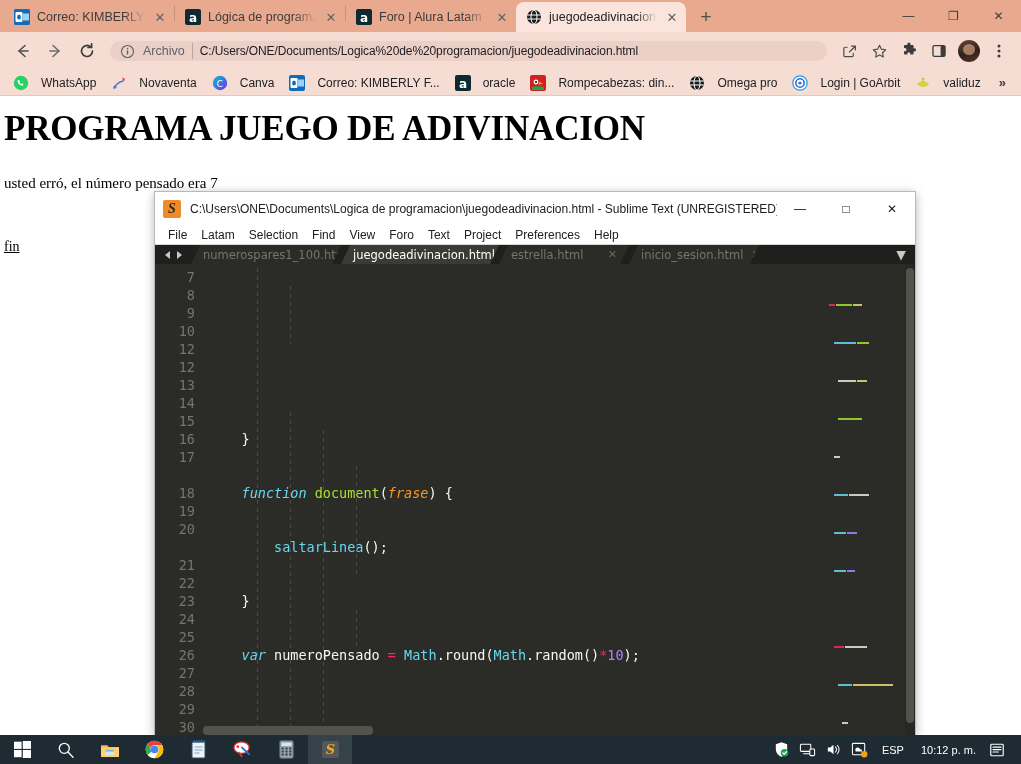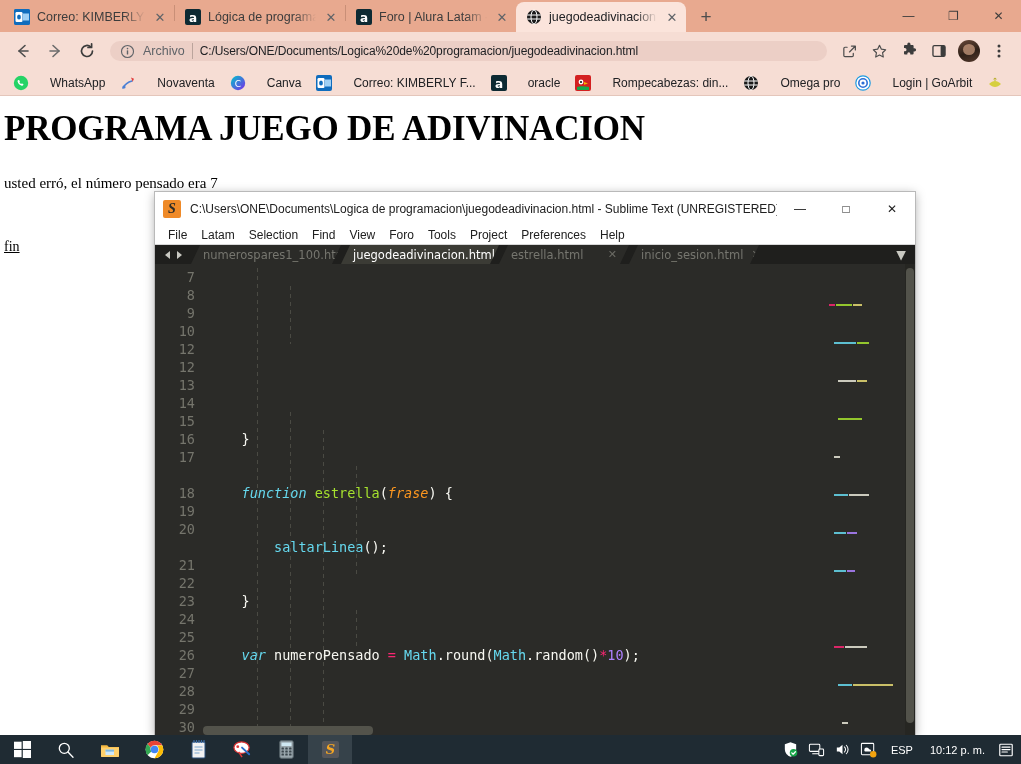--- a/index.html
+++ b/index.html
@@ -60,21 +60,21 @@
   .omnibox .urltext { white-space:nowrap; overflow:hidden; font-size:12px; letter-spacing:-0.1px; }
   .tbicon { width:28px; height:28px; display:flex; align-items:center; justify-content:center; color:#4d4d4d; flex:0 0 28px; }
   .avatar { width:22px; height:22px; border-radius:50%; overflow:hidden; flex:0 0 22px;
             background:linear-gradient(160deg,#6b4a3a 0%,#2e2018 55%,#55392c 100%); margin:0 3px; position:relative; }
   .avatar::after { content:""; position:absolute; left:5px; top:4px; width:12px; height:11px; border-radius:50%;
                    background:#c79a7d; opacity:.75; }
 
   
   .bookmarks { height:26px; background:#f6ddd4; display:flex; align-items:center; padding:0 7px; gap:3px;
                font-size:12px; color:#202124; border-bottom:1px solid #e4c6bb; }
-  .bm { display:flex; align-items:center; gap:21px; padding:2px 6px; border-radius:4px; white-space:nowrap; }
+  .bm { display:flex; align-items:center; gap:12px; padding:2px 6px; border-radius:4px; white-space:nowrap; }
   .bm .bmico { width:16px; height:16px; flex:0 0 16px; border-radius:3px; display:block; }
   .bm span.lbl { font-size:12px; }
   .bmoverflow { margin-left:auto; padding:0 8px; font-size:13px; color:#3c3c3c; font-weight:bold; }
 
   
   .viewport { position:absolute; left:0; top:96px; width:1021px; height:639px; background:#fff; overflow:hidden; }
   .page-h1 { font-family:"Liberation Serif", serif; font-size:35px; font-weight:bold;
              margin:13px 0 0 4px; color:#000; letter-spacing:-0.2px; }
   .page-p { font-family:"Liberation Serif", serif; font-size:15px; margin:26px 0 0 4px; color:#000; }
   .page-fin { font-family:"Liberation Serif", serif; font-size:14px; margin:47px 0 0 4px; color:#000;
@@ -130,21 +130,21 @@
   .mm-row i { display:block; height:2px; }
   .st-scrollbar { position:absolute; right:0px; top:0; width:10px; height:100%; background:#262622; }
   .st-scrollthumb { position:absolute; right:1px; top:4px; width:8px; height:455px; background:#53534b; border-radius:4px; }
   .st-hscroll { position:absolute; left:48px; bottom:0; height:9px; width:170px; background:#53534b; border-radius:4px; }
 
   
   #taskbar { position:absolute; left:0; bottom:0; width:1021px; height:29px; background:#1f2b33;
              display:flex; align-items:center; }
   .tb-item { width:44px; height:29px; display:flex; align-items:center; justify-content:center; position:relative; }
   .tb-item.running { background:#36424a; }
-  .tb-tray { margin-left:auto; display:flex; align-items:center; gap:0; padding-right:2px; color:#fff; }
+  .tb-tray { margin-left:auto; display:flex; align-items:center; gap:0; padding-right:11px; color:#fff; }
   .tray-ico { width:26px; height:29px; display:flex; align-items:center; justify-content:center; }
   .tray-lang { font-family:"Liberation Sans", sans-serif; font-size:11px; color:#fff; padding:0 9px; }
   .tray-clock { font-family:"Liberation Sans", sans-serif; font-size:11px; color:#fff; padding:0 8px; white-space:nowrap; }
   .tray-notif { width:26px; height:29px; display:flex; align-items:center; justify-content:center; }
 </style>
 </head>
 <body>
 
 <div id="browser">
 
@@ -401,21 +401,21 @@
     </div>
   </div>
 
   <div class="st-menu">
     <span>File</span>
     <span>Latam</span>
     <span>Selection</span>
     <span>Find</span>
     <span>View</span>
     <span>Foro</span>
-    <span>Tools</span>
+    <span>Text</span>
     <span>Project</span>
     <span>Preferences</span>
     <span>Help</span>
   </div>
 
   <div class="st-tabs">
     <div class="st-arrows">
       <svg width="9" height="10" viewBox="0 0 9 10">
           <path d="M7 1 2 5l5 4z" fill="#c9c9c2"></path>
         </svg>
@@ -480,21 +480,21 @@
 
     <div class="st-code">
       <div class="st-indent" style="left:54px;"></div>
       <div class="st-indent" style="left:87px; top:22px; height:58px;"></div>
       <div class="st-indent" style="left:87px; top:148px; height:360px;"></div>
       <div class="st-indent" style="left:120px; top:166px; height:308px;"></div>
       <div class="st-indent" style="left:153px; top:202px; height:108px;"></div>
       <div class="st-indent" style="left:153px; top:346px; height:36px;"></div>
 
       <div class="ln"><span class="pln">    }</span></div>
-      <div class="ln"><span class="pln">    </span><span class="stor">function</span><span class="pln"> </span><span class="fn">estrella</span><span class="pln">(</span><span class="param">frase</span><span class="pln">) {</span></div>
+      <div class="ln"><span class="pln">    </span><span class="stor">function</span><span class="pln"> </span><span class="fn">document</span><span class="pln">(</span><span class="param">frase</span><span class="pln">) {</span></div>
       <div class="ln"><span class="pln">        </span><span class="call">saltarLinea</span><span class="pln">();</span></div>
       <div class="ln"><span class="pln">    }</span></div>
       <div class="ln"><span class="pln">    </span><span class="stor">var</span><span class="pln"> numeroPensado </span><span class="op">=</span><span class="pln"> </span><span class="call">Math</span><span class="pln">.round(</span><span class="call">Math</span><span class="pln">.random()</span><span class="op">*</span><span class="num">10</span><span class="pln">);</span></div>
       
       
       
       
       
       
       

